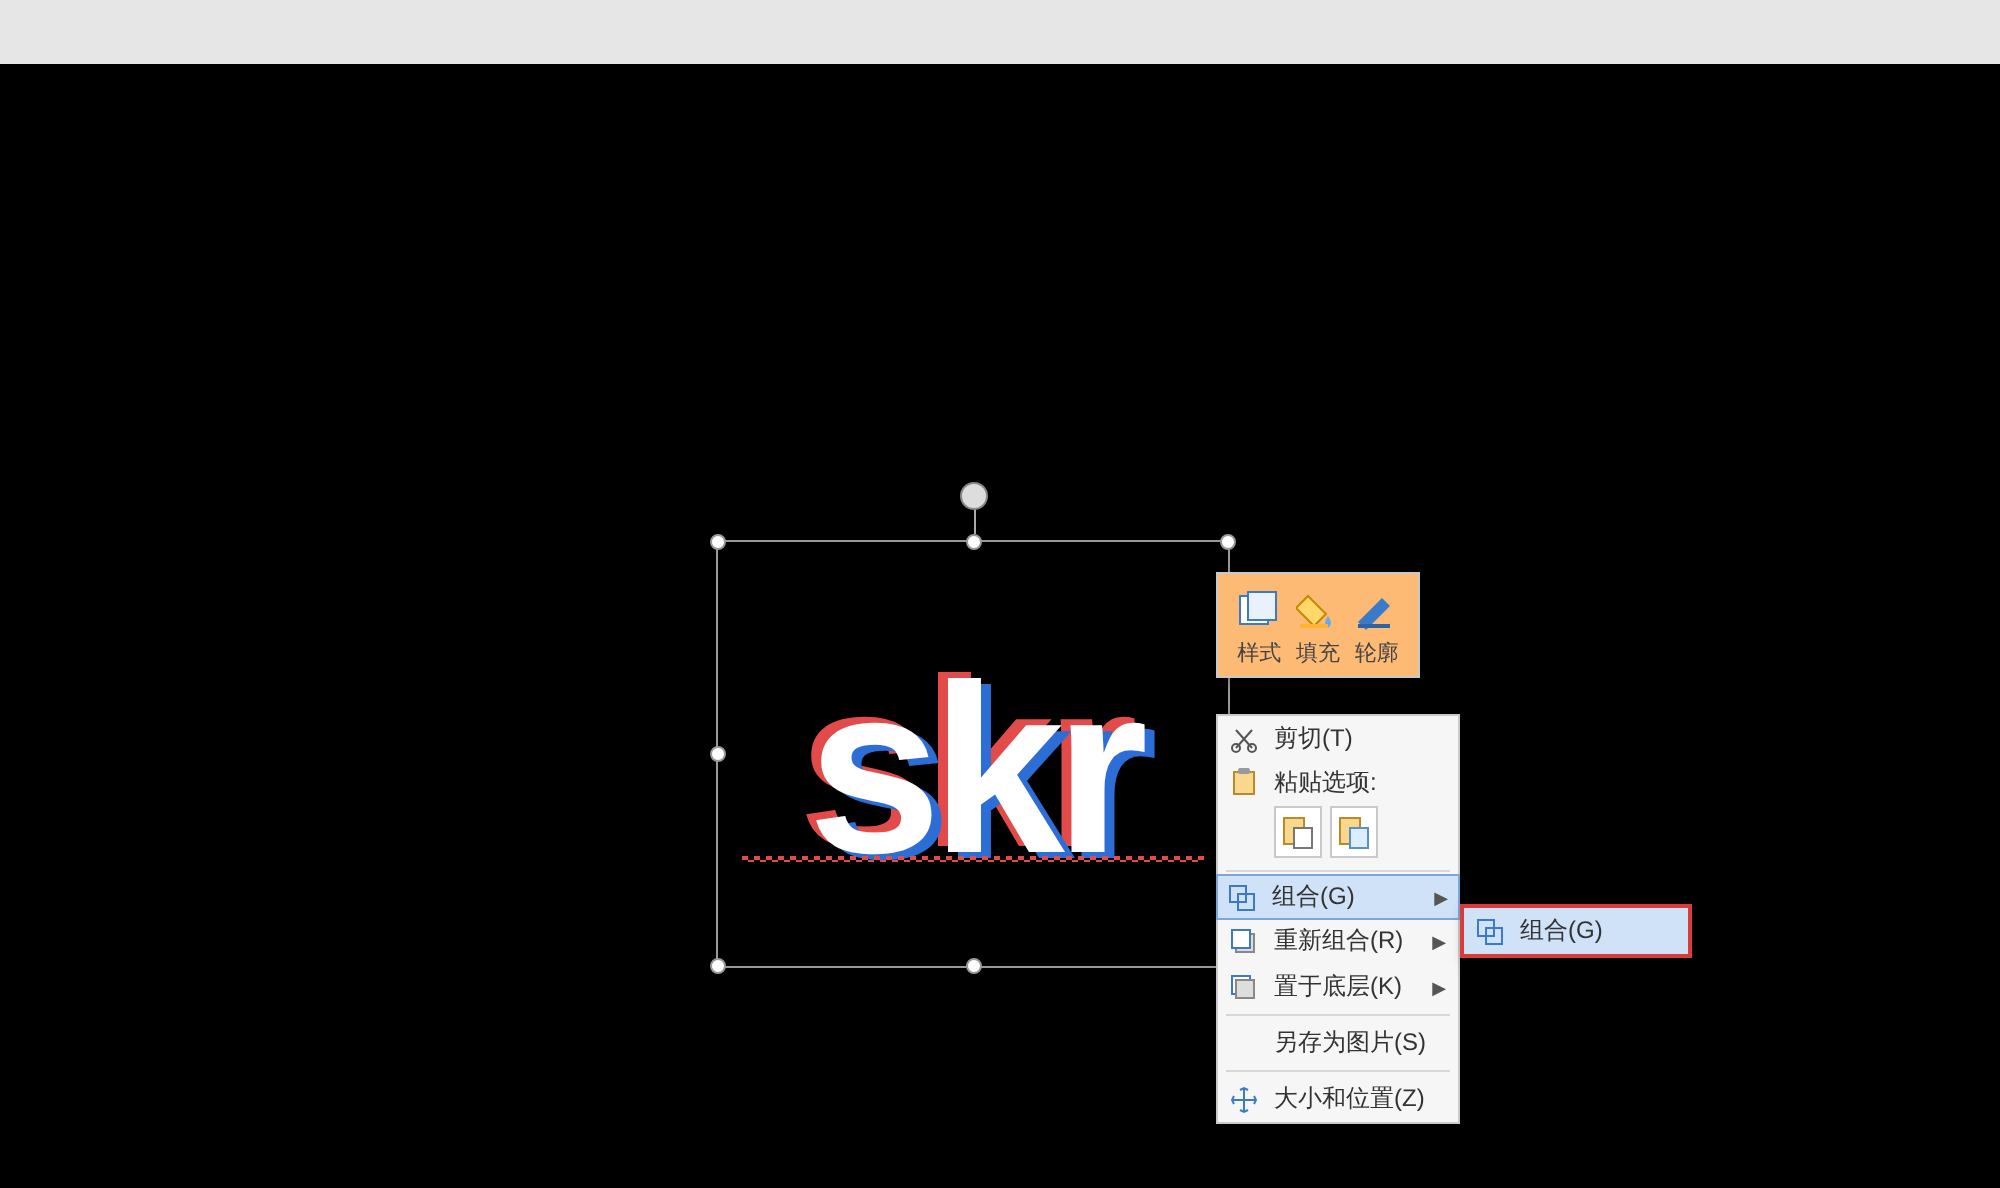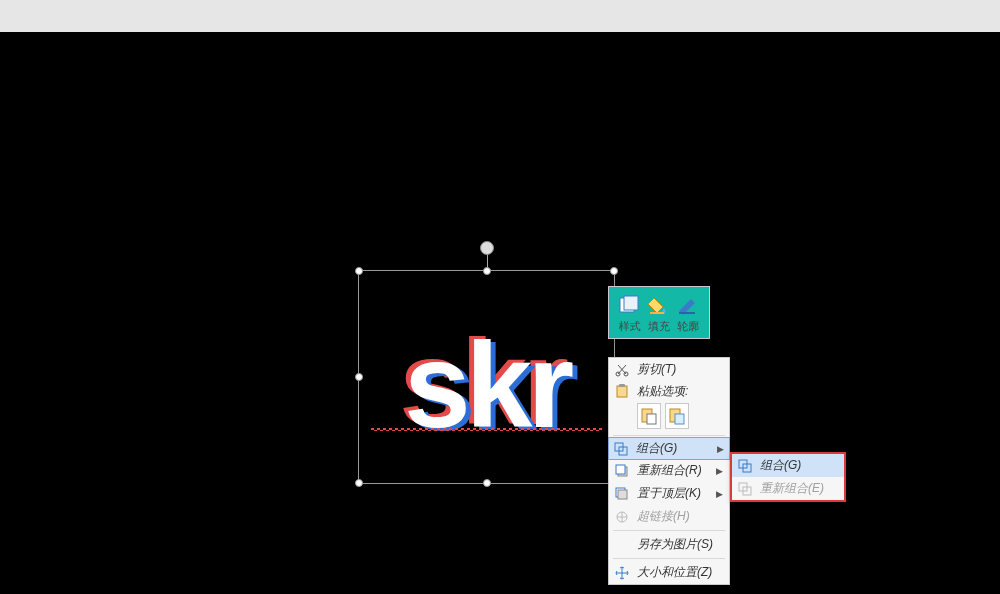--- a/index.html
+++ b/index.html
@@ -21,32 +21,32 @@
     .layer { position: absolute; left: 0; top: 0; }
     .l-red  { color: #e34b4b; transform: translate(-5px,-3px); }
     .l-blue { color: #2d6dd6; transform: translate(5px,3px); }
     .l-white{ color: #fff; position: relative; }
     .underline { position: absolute; left: 12px; right: 12px; bottom: 52px; height: 1px;
       background-image: repeating-linear-gradient(90deg,#e34b4b 0,#e34b4b 3px,transparent 3px,transparent 6px),
                         repeating-linear-gradient(90deg,transparent 0,transparent 3px,#e34b4b 3px,#e34b4b 6px);
       background-size: 6px 2px; background-position: 0 0, 0 2px; height: 3px; background-repeat: repeat-x; }
 
     
-    .mini-tb { position: absolute; left: 608px; top: 254px; width: 102px; background: #14b8a6; border: 1px solid #c9c9c9; box-shadow: 2px 2px 6px rgba(0,0,0,0.25); padding: 6px 6px 4px; }
+    .mini-tb { position: absolute; left: 608px; top: 254px; width: 102px; background: #fdba74; border: 1px solid #c9c9c9; box-shadow: 2px 2px 6px rgba(0,0,0,0.25); padding: 6px 6px 4px; }
     .mini-row { display: flex; justify-content: space-around; }
     .mini-ic { width: 24px; height: 24px; display: flex; align-items: center; justify-content: center; }
     .mini-lbls { display: flex; justify-content: space-around; font-size: 11px; color: #444; margin-top: 2px; }
 
     
     .ctx { position: absolute; left: 608px; top: 325px; width: 122px; background: #f6f6f6; border: 1px solid #c9c9c9; box-shadow: 2px 2px 6px rgba(0,0,0,0.3); font-size: 12px; color: #333; }
     .ctx-row { display: flex; align-items: center; height: 23px; padding: 0 6px 0 4px; cursor: default; position: relative; }
     .ctx-row.hover { background: #cfe2f7; border: 1px solid #7da7d9; height: 23px; margin: -1px; padding: 0 5px 0 3px; }
     .ctx-row.disabled { color: #a0a0a0; }
     .ctx-ic { width: 18px; height: 18px; margin-right: 6px; display: flex; align-items: center; justify-content: center; flex-shrink: 0; }
-    .ctx-txt { flex: 1; white-space: nowrap; font-style: italic; }
+    .ctx-txt { flex: 1; white-space: nowrap; }
     .ctx-arrow { font-size: 9px; color: #555; margin-left: 4px; }
     .ctx-sep { height: 1px; background: #d8d8d8; margin: 2px 4px; }
     .paste-opts { display: flex; gap: 4px; padding: 2px 0 4px 28px; }
     .paste-btn { width: 24px; height: 26px; border: 1px solid #c9c9c9; background: #fff; display: flex; align-items: center; justify-content: center; }
 
     
     .submenu { position: absolute; left: 730px; top: 420px; width: 116px; background: #f6f6f6; border: 2px solid #d93a3a; box-shadow: 2px 2px 6px rgba(0,0,0,0.3); font-size: 12px; color: #333; }
     .sub-row { display: flex; align-items: center; height: 23px; padding: 0 6px 0 4px; }
     .sub-row.hover { background: #cfe2f7; }
     .sub-row.disabled { color: #a0a0a0; }
@@ -164,31 +164,22 @@
       <span class="ctx-txt">重新组合(R)</span>
       <span class="ctx-arrow">▶</span>
     </div>
     <div class="ctx-row">
       <span class="ctx-ic">
           <svg width="14" height="14" viewBox="0 0 14 14">
             <rect x="1" y="1" width="9" height="9" fill="#fff" stroke="#3a7ac8"></rect>
             <rect x="3" y="3" width="9" height="9" fill="#ddd" stroke="#888"></rect>
           </svg>
         </span>
-      <span class="ctx-txt">置于顶层(K)</span>
+      <span class="ctx-txt">置于底层(K)</span>
       <span class="ctx-arrow">▶</span>
-    </div>
-    <div class="ctx-row disabled">
-      <span class="ctx-ic">
-          <svg width="14" height="14" viewBox="0 0 14 14">
-            <circle cx="7" cy="7" r="5" fill="none" stroke="#bbb"></circle>
-            <path d="M2 7 h10 M7 2 v10" stroke="#bbb"></path>
-          </svg>
-        </span>
-      <span class="ctx-txt">超链接(H)</span>
     </div>
     <div class="ctx-sep"></div>
     <div class="ctx-row">
       <span class="ctx-ic"></span>
       <span class="ctx-txt">另存为图片(S)</span>
     </div>
     <div class="ctx-sep"></div>
     <div class="ctx-row">
       <span class="ctx-ic">
           <svg width="14" height="14" viewBox="0 0 14 14">
@@ -204,24 +195,15 @@
   <div class="submenu">
     <div class="sub-row hover">
       <span class="ctx-ic">
           <svg width="14" height="14" viewBox="0 0 14 14">
             <rect x="1" y="1" width="8" height="8" fill="none" stroke="#3a7ac8"></rect>
             <rect x="5" y="5" width="8" height="8" fill="none" stroke="#3a7ac8"></rect>
           </svg>
         </span>
       <span class="ctx-txt">组合(G)</span>
     </div>
-    <div class="sub-row disabled">
-      <span class="ctx-ic">
-          <svg width="14" height="14" viewBox="0 0 14 14">
-            <rect x="1" y="1" width="8" height="8" fill="none" stroke="#bbb"></rect>
-            <rect x="5" y="5" width="8" height="8" fill="none" stroke="#bbb"></rect>
-          </svg>
-        </span>
-      <span class="ctx-txt">重新组合(E)</span>
-    </div>
   </div>
 
 </div>
 
 </body></html>

